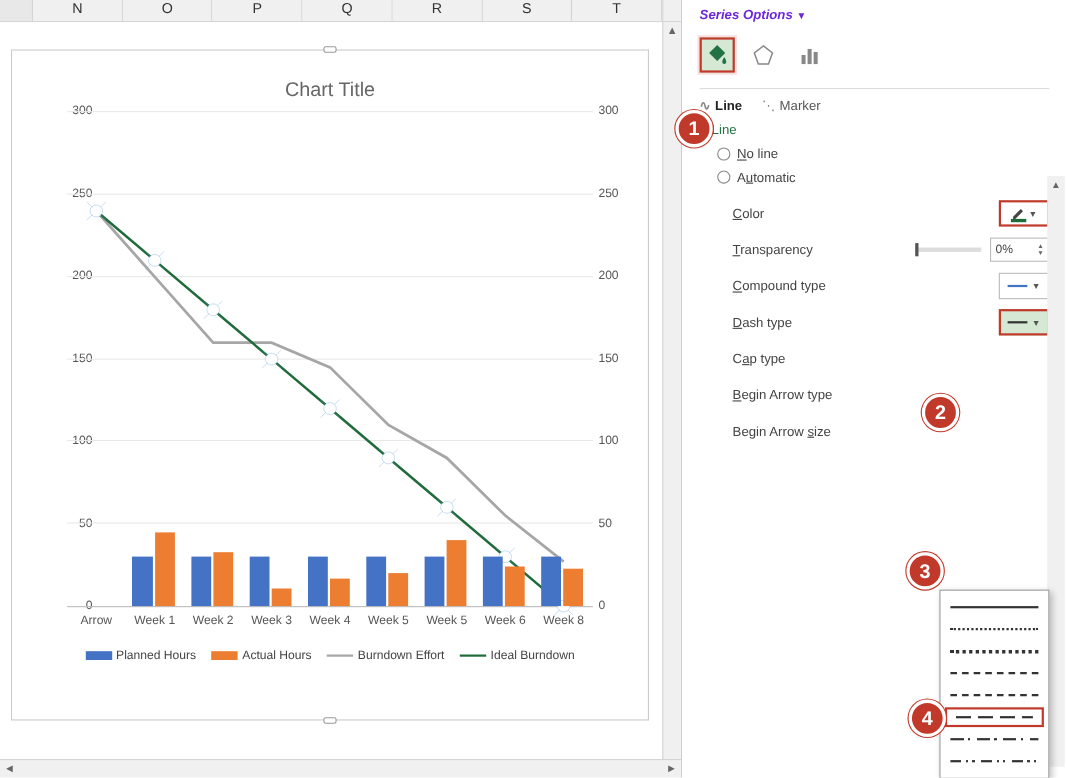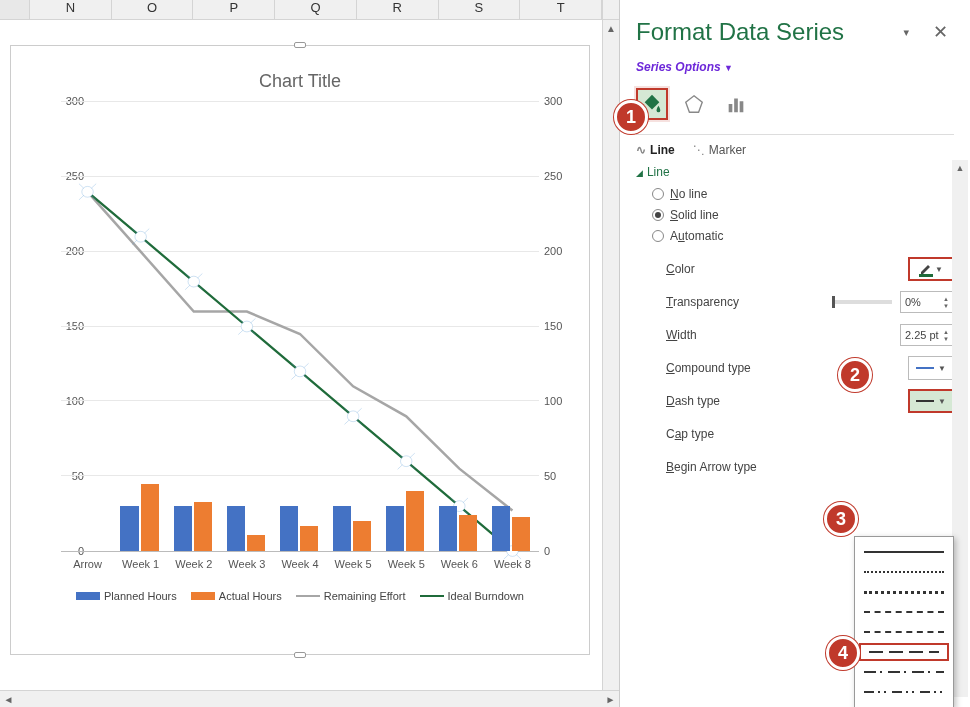--- a/index.html
+++ b/index.html
@@ -330,47 +330,40 @@
         <div class="legend-item">
             <span class="legend-swatch" style="background:#4472C4"></span>
             <span>Planned Hours</span>
           </div>
         <div class="legend-item">
             <span class="legend-swatch" style="background:#ED7D31"></span>
             <span>Actual Hours</span>
           </div>
         <div class="legend-item">
             <span class="legend-swatch line" style="background:#A6A6A6"></span>
-            <span>Remaining Effort</span>
+            <span>Burndown Effort</span>
           </div>
         <div class="legend-item">
             <span class="legend-swatch line" style="background:#1F6B3A"></span>
             <span>Ideal Burndown</span>
           </div>
       </div>
     </div>
 
     <div class="vscroll">
       <div class="arrow">▲</div>
     </div>
     <div class="hscroll">
       <div class="arrow">◄</div>
       <div class="track"></div>
       <div class="arrow">►</div>
     </div>
   </div>
 
   <div class="pane">
-    <div class="pane-header">
-      <div class="pane-title">Format Data Series</div>
-      <div style="display:flex; gap:18px; align-items:center;">
-        <span class="pane-dd">▾</span>
-        <span class="pane-close">✕</span>
-      </div>
-    </div>
 
     <div class="series-opt">
       <span>Series Options</span> <span class="caret">▼</span>
     </div>
 
     <div class="icon-tabs">
       <div class="icon-tab selected">
         <svg viewBox="0 0 24 24">
             <path fill="#217346" d="M12 2 L20 10 L12 18 L4 10 Z"></path>
             <path fill="#217346" d="M19 14 c0 0 2 3 2 5 a2 2 0 0 1 -4 0 c0 -2 2 -5 2 -5z"></path>
@@ -402,24 +395,20 @@
           <span>Marker</span>
         </div>
     </div>
 
     <div class="section-head"><span class="tri">◢</span><span>Line</span></div>
 
     <div class="radio-group">
       <div class="radio-row">
           <span class="radio"></span>
           <span><span class="ul">N</span>o line</span>
-        </div>
-      <div class="radio-row">
-          <span class="radio checked"></span>
-          <span><span class="ul">S</span>olid line</span>
         </div>
       <div class="radio-row">
           <span class="radio"></span>
           <span>A<span class="ul">u</span>tomatic</span>
         </div>
     </div>
 
     <div class="prop-rows">
       <div class="prop-row">
         <span class="prop-label"><span class="ul">C</span>olor</span>
@@ -442,49 +431,42 @@
           <div class="spin-input">
               <span>0%</span>
               <span class="spin-btns">
                 <span>▲</span>
                 <span>▼</span>
               </span>
             </div>
         </div>
       </div>
       <div class="prop-row">
-        <span class="prop-label"><span class="ul">W</span>idth</span>
-        <div class="spin-input">
-            <span>2.25 pt</span>
-            <span class="spin-btns">
-              <span>▲</span>
-              <span>▼</span>
-            </span>
-          </div>
-      </div>
-      <div class="prop-row">
         <span class="prop-label"><span class="ul">C</span>ompound type</span>
         <div class="combo-btn">
             <span class="single-line"></span>
             <span class="dd-caret">▼</span>
           </div>
       </div>
       <div class="prop-row">
         <span class="prop-label"><span class="ul">D</span>ash type</span>
         <div class="combo-btn hl">
             <span style="width:18px;border-top:2px solid #333"></span>
             <span class="dd-caret">▼</span>
           </div>
       </div>
       <div class="prop-row">
         <span class="prop-label">C<span class="ul">a</span>p type</span>
       </div>
       <div class="prop-row">
         <span class="prop-label"><span class="ul">B</span>egin Arrow type</span>
       </div>
+      <div class="prop-row">
+        <span class="prop-label">Begin Arrow <span class="ul">s</span>ize</span>
+      </div>
     </div>
 
     <div class="dash-popup">
       <div class="dash-opt">
           <div class="dash-line" style="border-top-style:solid"></div>
         </div>
       <div class="dash-opt">
           <div class="dash-line" style="border-top-style:dotted"></div>
         </div>
       <div class="dash-opt">

